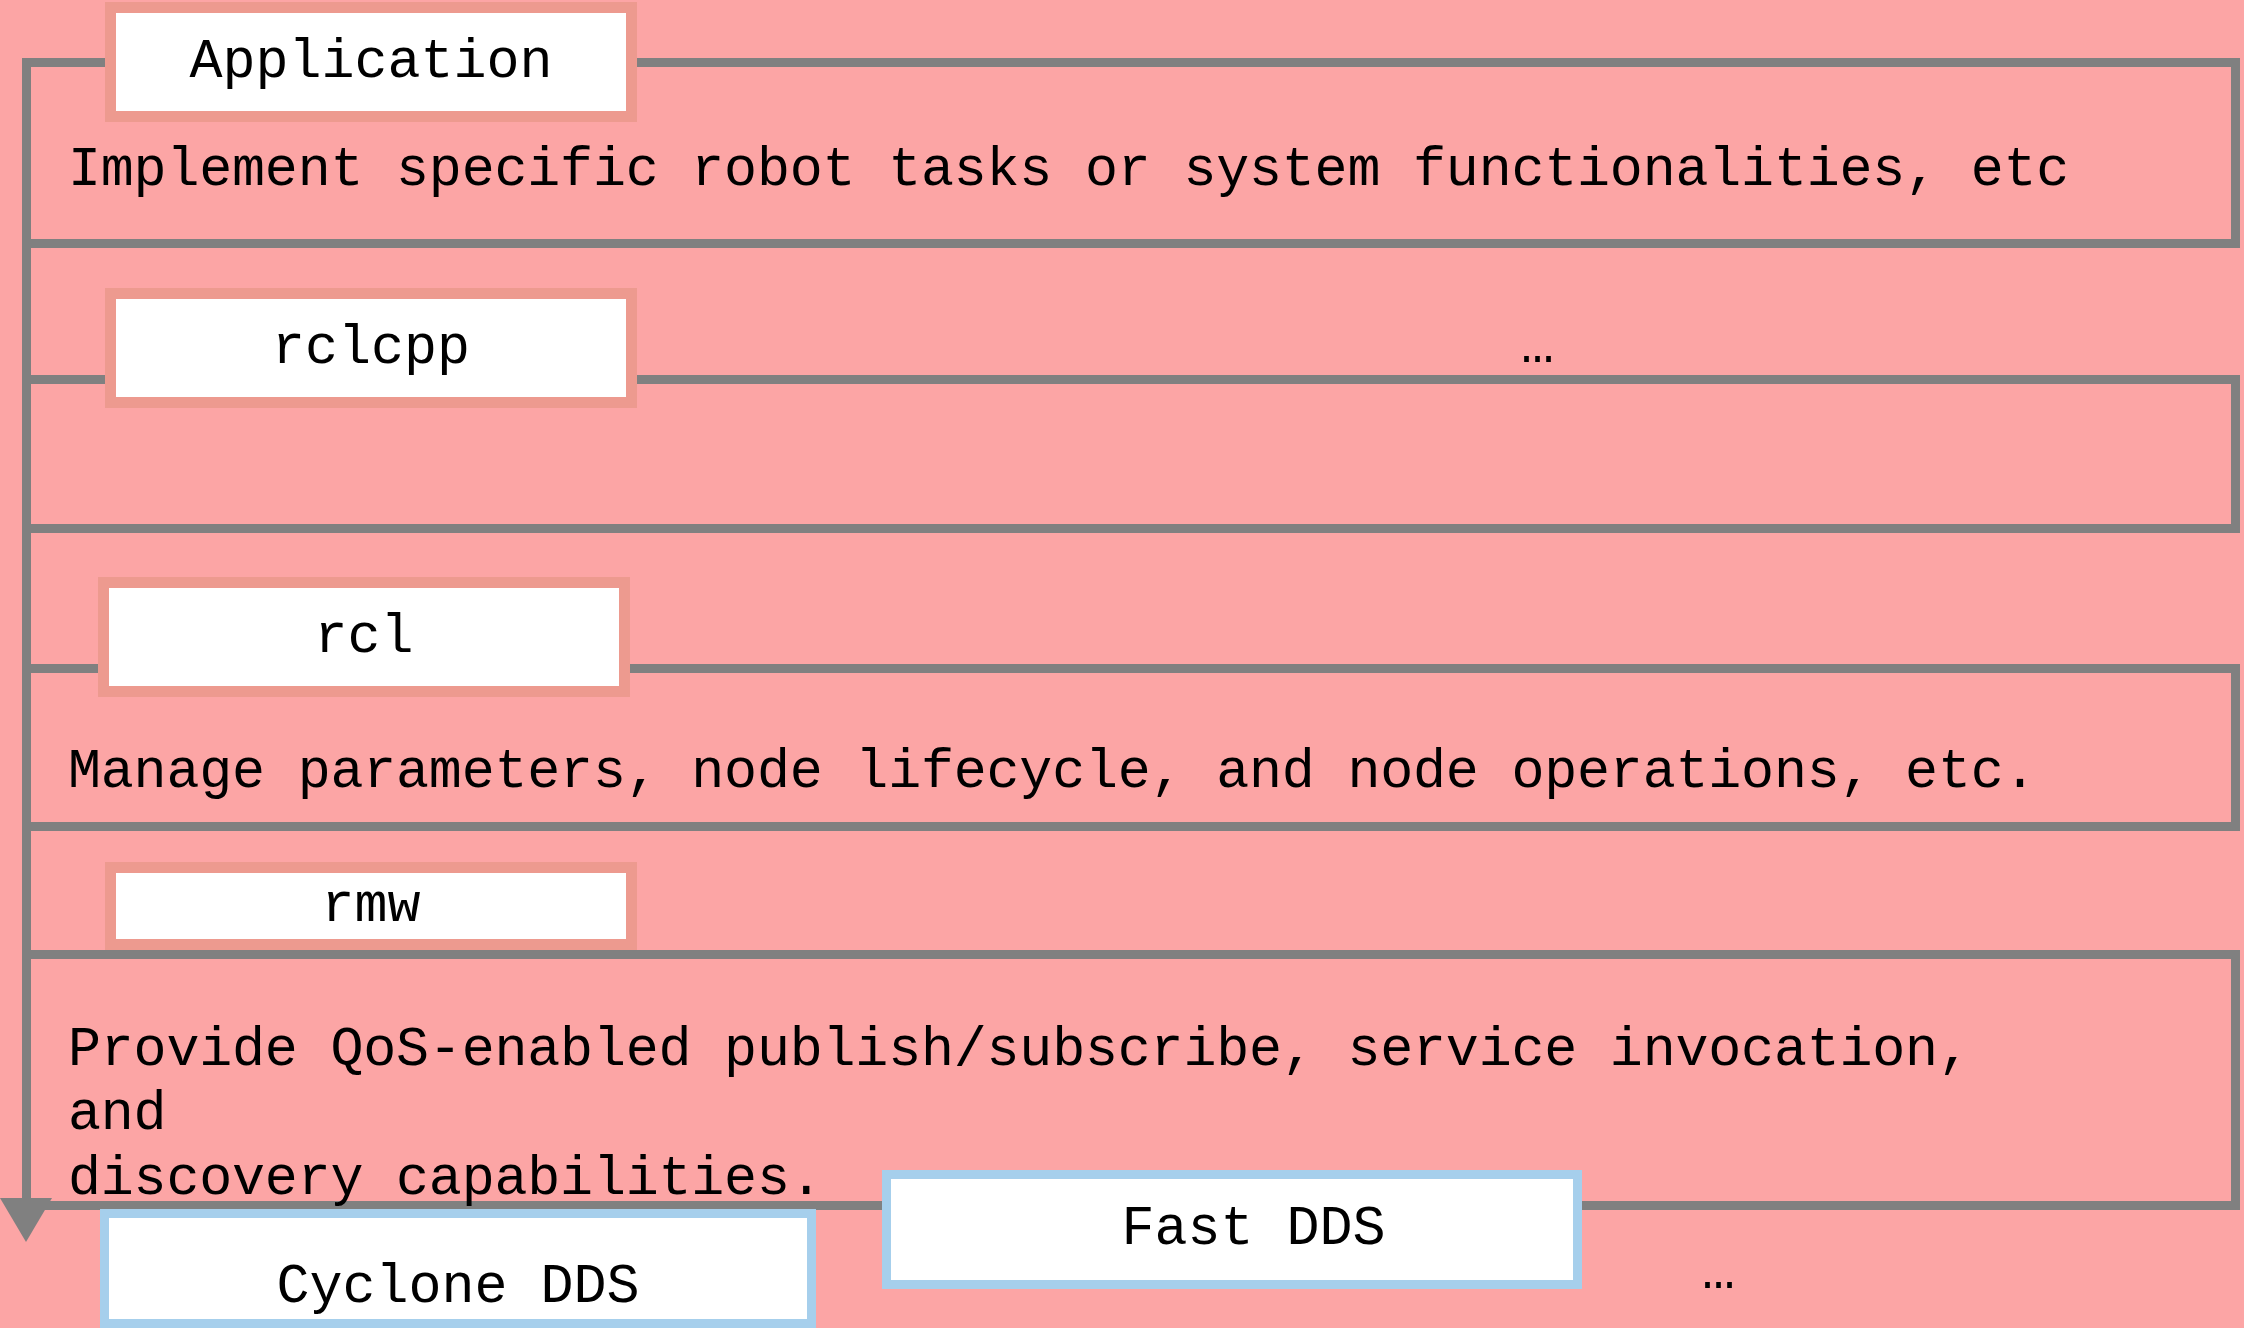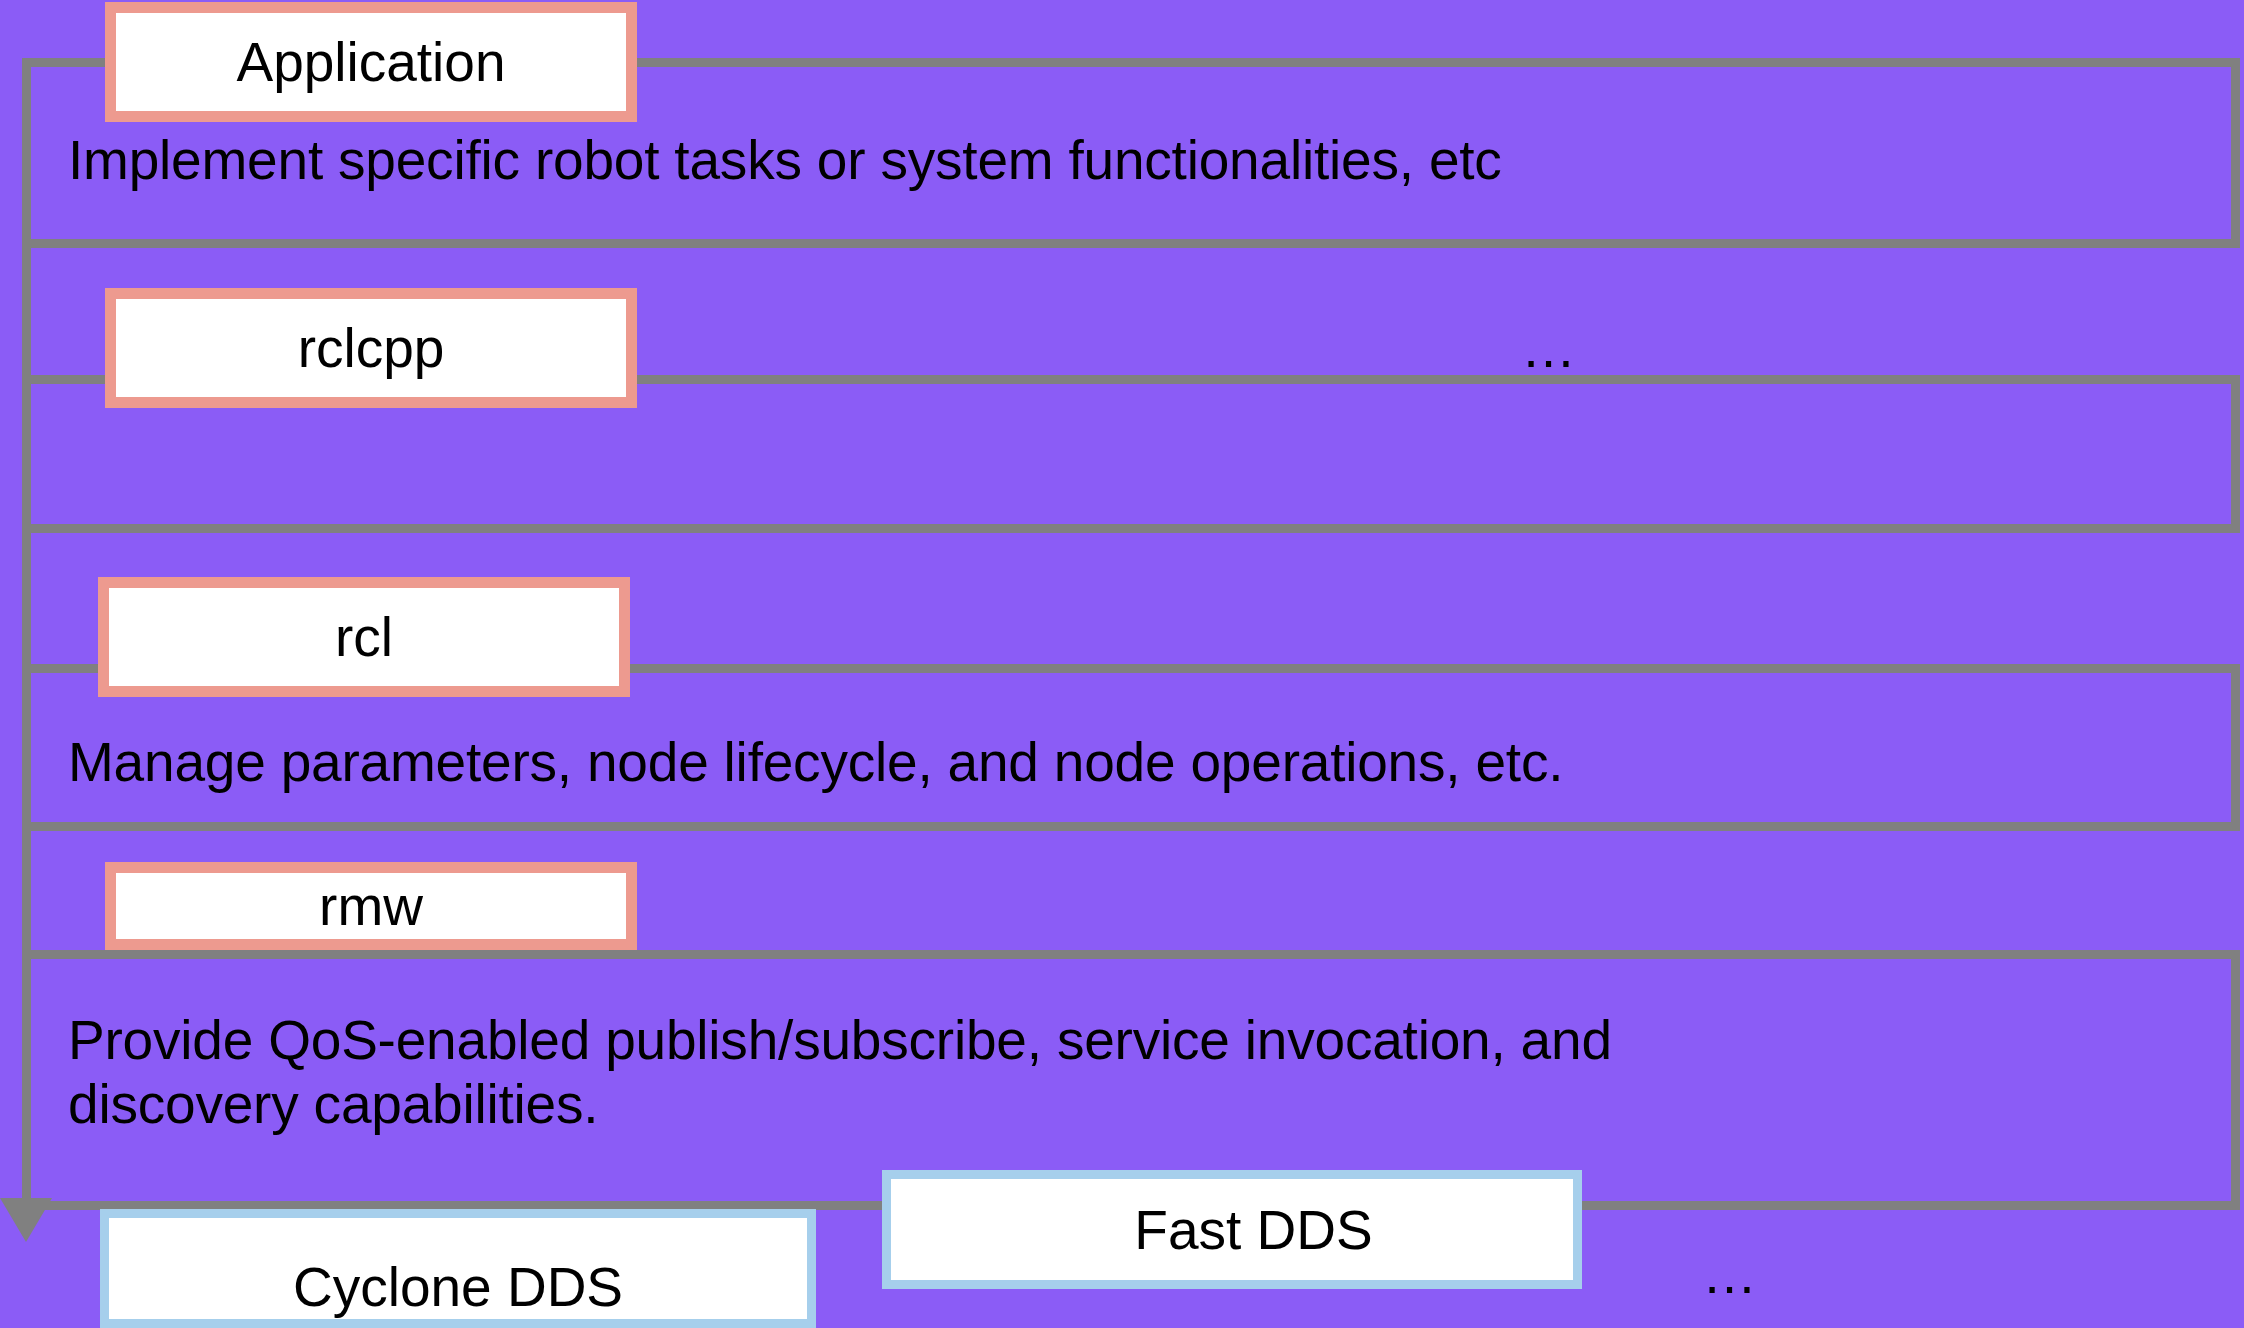--- a/index.html
+++ b/index.html
@@ -10,22 +10,23 @@
   }
   body {
     font-family: "Liberation Sans", sans-serif;
     color: #000000;
   }
 
   #stage {
     position: relative;
     width: 2244px;
     height: 1328px;
-    background: #8b5cf6;
+    background: #fca5a5;
     overflow: hidden;
+    font-family: Liberation Mono, monospace;
   }
 
   
   .hline {
     position: absolute;
     background: #808080;
     height: 9px;
   }
   .vline {
     position: absolute;
@@ -44,20 +45,21 @@
   }
 
   
   .desc {
     position: absolute;
     font-size: 55px;
     line-height: 1.17;
     color: #000000;
     letter-spacing: -0.2px;
     white-space: pre-line;
+    margin-top: 11px;
   }
 
   
   .pinkbox {
     position: absolute;
     background: #ffffff;
     border: 11px solid #ed9a8f;
     box-sizing: border-box;
     display: flex;
     align-items: center;

